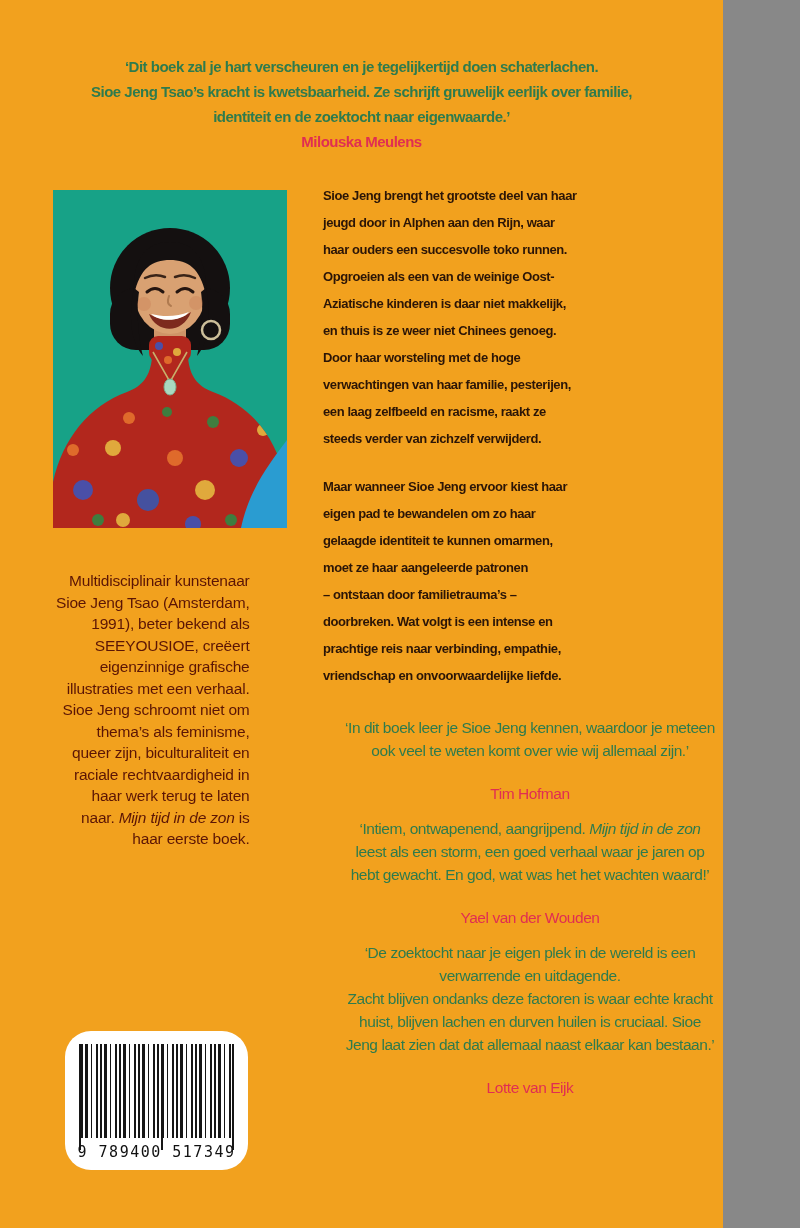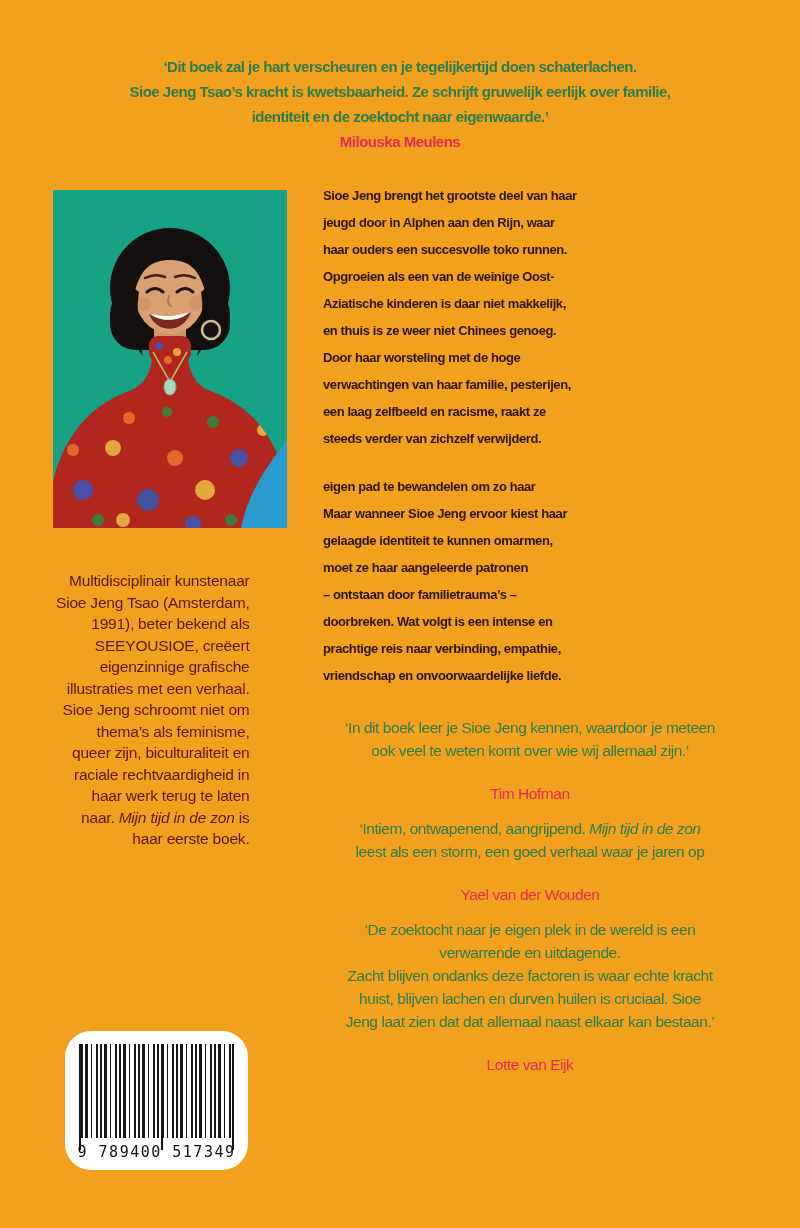--- a/index.html
+++ b/index.html
@@ -1,19 +1,20 @@
 <!DOCTYPE html>
 <html style="--bg: #F2A11E; --quote-green: #2E7B4D; --name-pink: #E02E52; --body-brown: #2B1507; --bio-red: #5B1505; --photo-teal: #17A287; --sweater-red: #B2271D;"><head>
 <meta charset="utf-8">
 <style>
   html,body{margin:0;padding:0;background:#888;}
   .cover{
-    position:relative;width:800px;height:1228px;overflow:hidden;
+    position:relative;width:705px;height:1228px;overflow:hidden;
     background:var(--bg,#F2A11E);
     font-family:"Liberation Sans",sans-serif;
+    padding-left:18px;
   }
   .it{font-style:italic;}
   
   .top-quote{
     position:absolute;top:54px;left:0;right:0;text-align:center;
     color:var(--quote-green,#2E7B4D);font-weight:bold;
     font-size:15px;letter-spacing:-0.5px;line-height:25px;
   }
   .top-quote .q-name{margin-top:0;}
   .q-name{color:var(--name-pink,#E02E52);}
@@ -143,22 +144,22 @@
       <div>haar ouders een succesvolle toko runnen.</div>
       <div>Opgroeien als een van de weinige Oost-</div>
       <div>Aziatische kinderen is daar niet makkelijk,</div>
       <div>en thuis is ze weer niet Chinees genoeg.</div>
       <div>Door haar worsteling met de hoge</div>
       <div>verwachtingen van haar familie, pesterijen,</div>
       <div>een laag zelfbeeld en racisme, raakt ze</div>
       <div>steeds verder van zichzelf verwijderd.</div>
     </div>
     <div class="para2">
+      <div>Maar wanneer Sioe Jeng ervoor kiest haar</div>
       <div>eigen pad te bewandelen om zo haar</div>
-      <div>Maar wanneer Sioe Jeng ervoor kiest haar</div>
       <div>gelaagde identiteit te kunnen omarmen,</div>
       <div>moet ze haar aangeleerde patronen</div>
       <div>– ontstaan door familietrauma’s –</div>
       <div>doorbreken. Wat volgt is een intense en</div>
       <div>prachtige reis naar verbinding, empathie,</div>
       <div>vriendschap en onvoorwaardelijke liefde.</div>
     </div>
   </div>
 
   <div class="bio">
@@ -181,20 +182,21 @@
 
     <div class="quote">
       <div>‘In dit boek leer je Sioe Jeng kennen, waardoor je meteen</div>
       <div>ook veel te weten komt over wie wij allemaal zijn.’</div>
       <div class="q-name">Tim Hofman</div>
     </div>
 
     <div class="quote">
       <div><span>‘Intiem, ontwapenend, aangrijpend. </span><span class="it">Mijn tijd in de zon</span></div>
       <div>leest als een storm, een goed verhaal waar je jaren op</div>
+      <div>hebt gewacht. En god, wat was het het wachten waard!’</div>
       <div class="q-name">Yael van der Wouden</div>
     </div>
 
 
     <div class="quote">
       <div>‘De zoektocht naar je eigen plek in de wereld is een</div>
       <div>verwarrende en uitdagende.</div>
       <div>Zacht blijven ondanks deze factoren is waar echte kracht</div>
       <div>huist, blijven lachen en durven huilen is cruciaal. Sioe</div>
       <div>Jeng laat zien dat dat allemaal naast elkaar kan bestaan.’</div>

